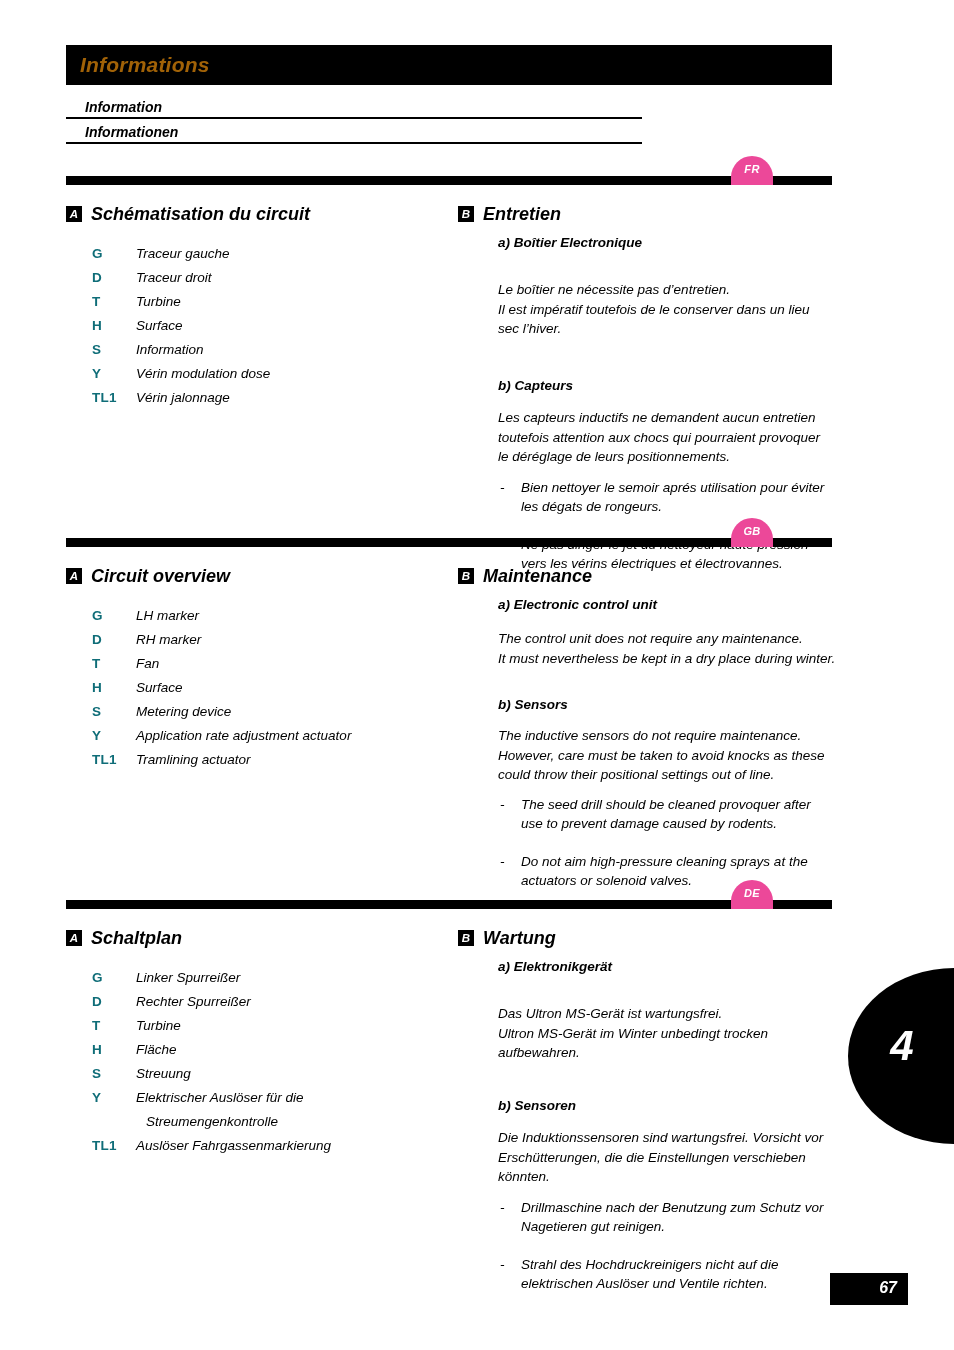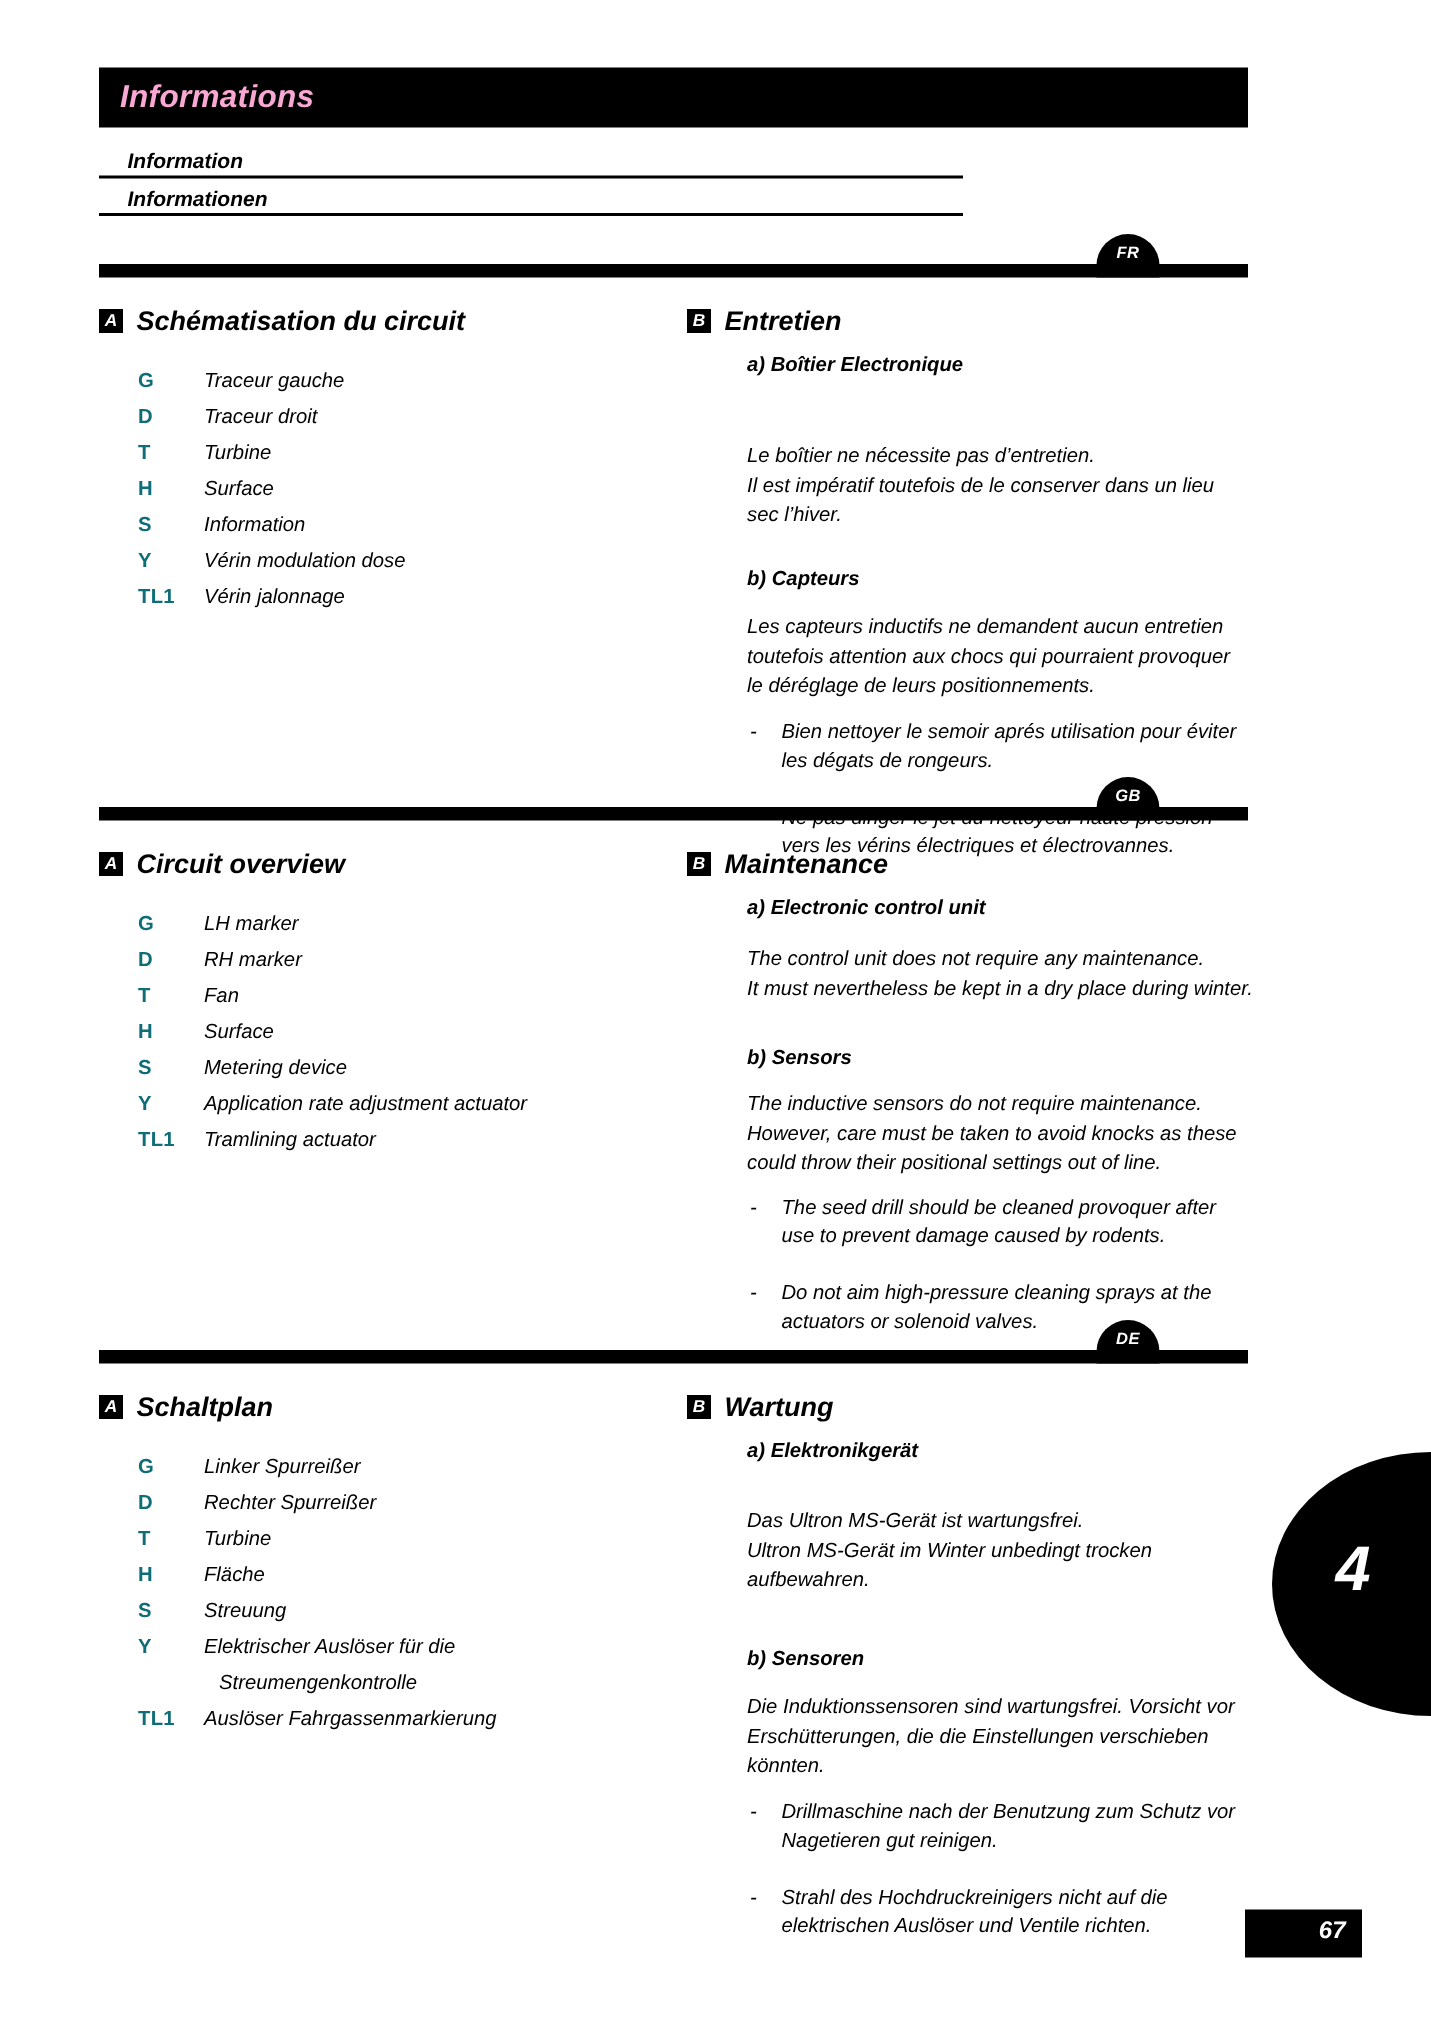--- a/index.html
+++ b/index.html
@@ -22,21 +22,21 @@
     left: 66px;
     top: 45px;
     width: 766px;
     height: 40px;
     background: #000000;
   }
   .page-banner-title {
     position: absolute;
     left: 14px;
     top: 8px;
-    color: #f9a8d4;
+    color: #a16207;
     font-size: 21px;
     font-weight: bold;
     font-style: italic;
     letter-spacing: 0.2px;
   }
 
   
   .subtitle-block {
     position: absolute;
     left: 66px;
@@ -69,21 +69,21 @@
     width: 766px;
     height: 9px;
     background: #000000;
   }
   .lang-tab {
     position: absolute;
     top: -20px;
     left: 731px;
     width: 42px;
     height: 29px;
-    background: #000000;
+    background: #ec4899;
     border-radius: 21px 21px 0 0;
   }
   .lang-tab-label {
     position: absolute;
     left: 0;
     right: 0;
     top: 7px;
     text-align: center;
     color: #ffffff;
     font-size: 11px;
@@ -303,21 +303,21 @@
       </div>
     </div>
   </div>
 
   <div class="col-right">
     <div class="heading-row">
       <span class="marker-box">B</span>
       <span class="heading-text">Entretien</span>
     </div>
     <div class="rc-subheading" style="top:31px">a) Boîtier Electronique</div>
-    <div class="rc-para" style="top:90px">
+    <div class="rc-para" style="top:76px">
       <span class="rc-line">Le boîtier ne nécessite pas d’entretien.</span>
       <span class="rc-line">Il est impératif toutefois de le conserver dans un lieu</span>
       <span class="rc-line">sec l’hiver.</span>
     </div>
     <div class="rc-subheading" style="top:174px">b) Capteurs</div>
     <div class="rc-para" style="top:204px">
       <span class="rc-line">Les capteurs inductifs ne demandent aucun entretien</span>
       <span class="rc-line">toutefois attention aux chocs qui pourraient provoquer</span>
       <span class="rc-line">le déréglage de leurs positionnements.</span>
     </div>

